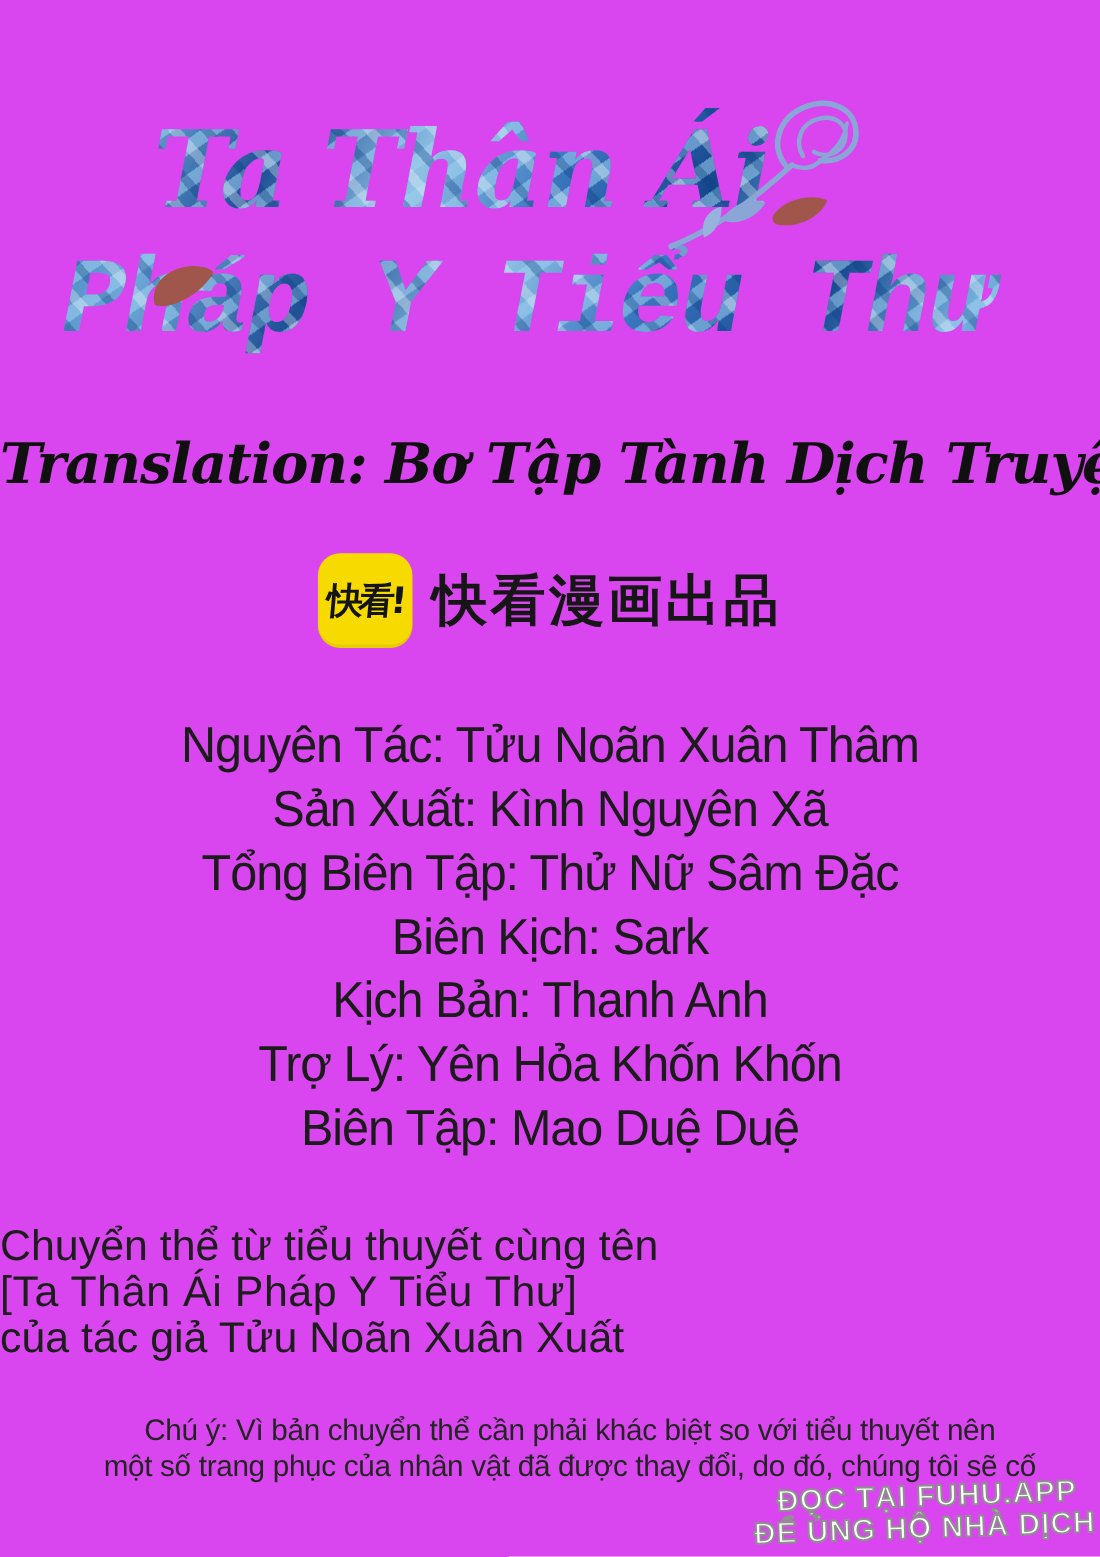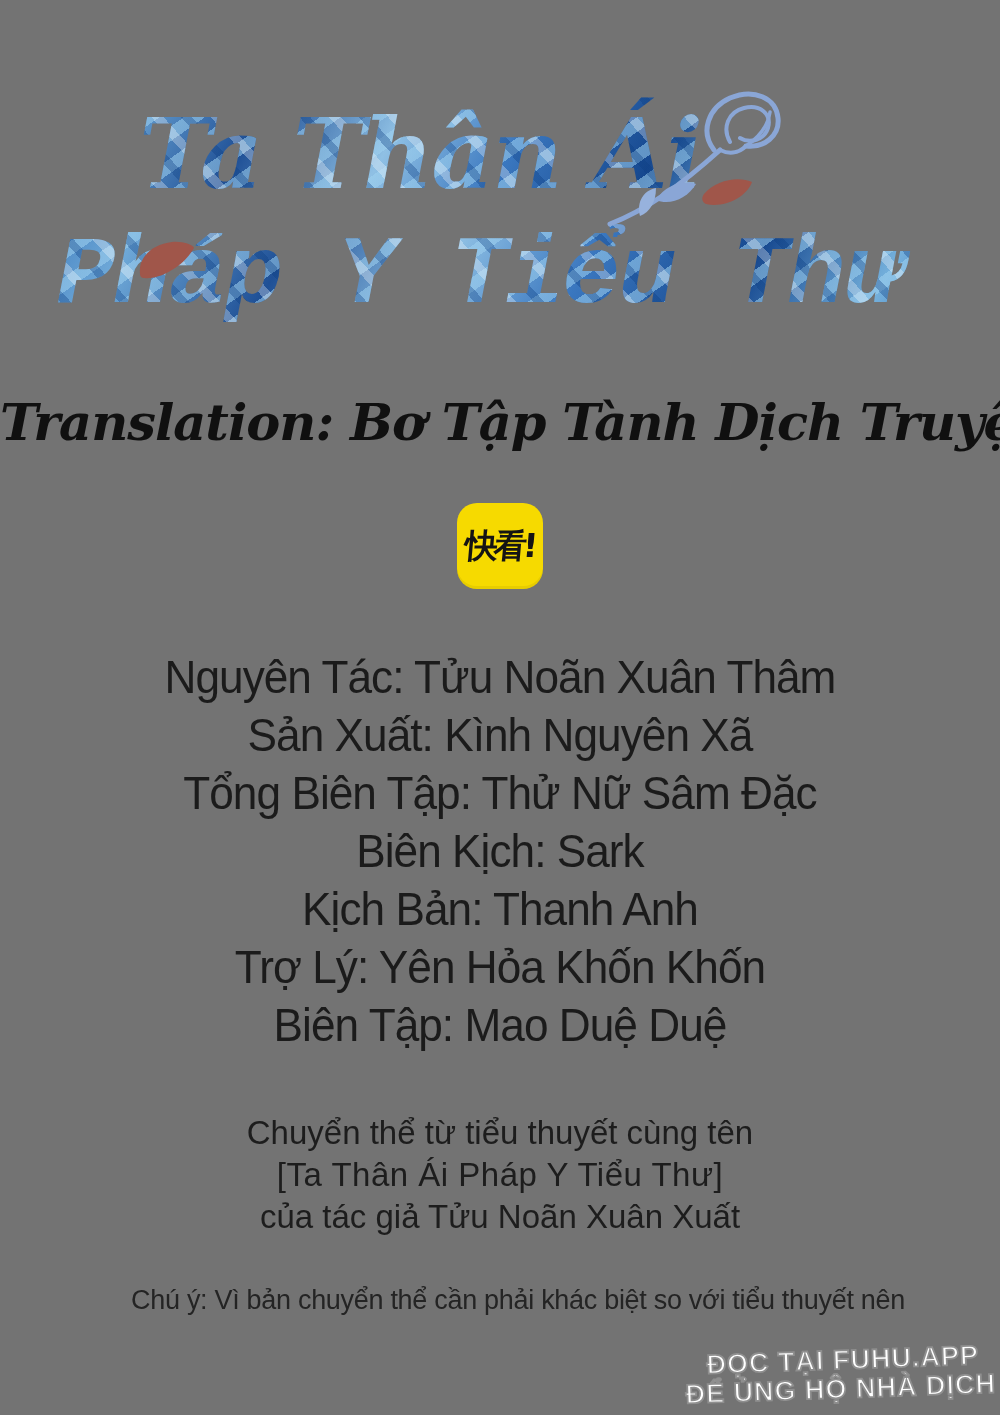--- a/index.html
+++ b/index.html
@@ -2,21 +2,21 @@
 <html><head>
 <meta charset="utf-8">
 <style>
   * { margin: 0; padding: 0; box-sizing: border-box; }
   html, body { background: #e8e8e8; }
   .page {
     position: relative;
     width: 1000px;
     height: 1415px;
     margin: 0 auto;
-    background: #737373;
+    background: #d946ef;
     overflow: hidden;
     font-family: "Liberation Sans", sans-serif;
   }
 
   
   .title-block { position: absolute; top: 0; left: 0; width: 1000px; height: 380px; }
   .title-line {
     position: absolute;
     font-family: "DejaVu Serif", serif;
     font-style: italic;
@@ -97,23 +97,23 @@
     color: #1b1b1b;
     transform: scaleX(0.96);
     transform-origin: 50% 0;
   }
   .credits .credit-line { white-space: nowrap; }
 
   
   .adaptation {
     position: absolute;
     top: 1112px; left: 0; width: 1000px;
-    text-align: center;
-    font-family: "Liberation Sans", sans-serif;
-    font-size: 33px;
+    text-align: left;
+    font-family: "Liberation Sans", sans-serif;
+    font-size: 39px;
     line-height: 42px;
     color: #1d1d1d;
   }
   .adaptation .bold-line { font-weight: 400; letter-spacing: 0.5px; }
 
   
   .note {
     position: absolute;
     top: 1284px; left: 0; width: 1000px;
     text-align: center;
@@ -172,40 +172,42 @@
       <path d="M4,34 C2,18 16,4 36,2 C50,1 58,6 58,8 C48,26 24,40 8,38 C5,38 4,36 4,34 Z" fill="#a0564a"></path>
     </svg>
   </div>
 
   <div class="translation-line">Translation: Bơ Tập Tành Dịch Truyện Tranh</div>
 
   <div class="publisher-row">
     <div class="kk-logo">
       <span>快看!</span>
     </div>
+    <div class="publisher-name">快看漫画出品</div>
   </div>
 
   <div class="credits">
     <div class="credit-line">Nguyên Tác: Tửu Noãn Xuân Thâm</div>
     <div class="credit-line">Sản Xuất: Kình Nguyên Xã</div>
     <div class="credit-line">Tổng Biên Tập: Thử Nữ Sâm Đặc</div>
     <div class="credit-line">Biên Kịch: Sark</div>
     <div class="credit-line">Kịch Bản: Thanh Anh</div>
     <div class="credit-line">Trợ Lý: Yên Hỏa Khốn Khốn</div>
     <div class="credit-line">Biên Tập: Mao Duệ Duệ</div>
   </div>
 
   <div class="adaptation">
     <div>Chuyển thể từ tiểu thuyết cùng tên</div>
     <div class="bold-line">[Ta Thân Ái Pháp Y Tiểu Thư]</div>
     <div>của tác giả Tửu Noãn Xuân Xuất</div>
   </div>
 
   <div class="note">
     <div>Chú ý: Vì bản chuyển thể cần phải khác biệt so với tiểu thuyết nên</div>
+    <div>một số trang phục của nhân vật đã được thay đổi, do đó, chúng tôi sẽ cố</div>
   </div>
 
   <div class="watermark">
     <div class="wm-line1">ĐỌC TẠI FUHU.APP</div>
     <div class="wm-line2">ĐỂ ỦNG HỘ NHÀ DỊCH</div>
   </div>
 
 </div>
 
 </body></html>

